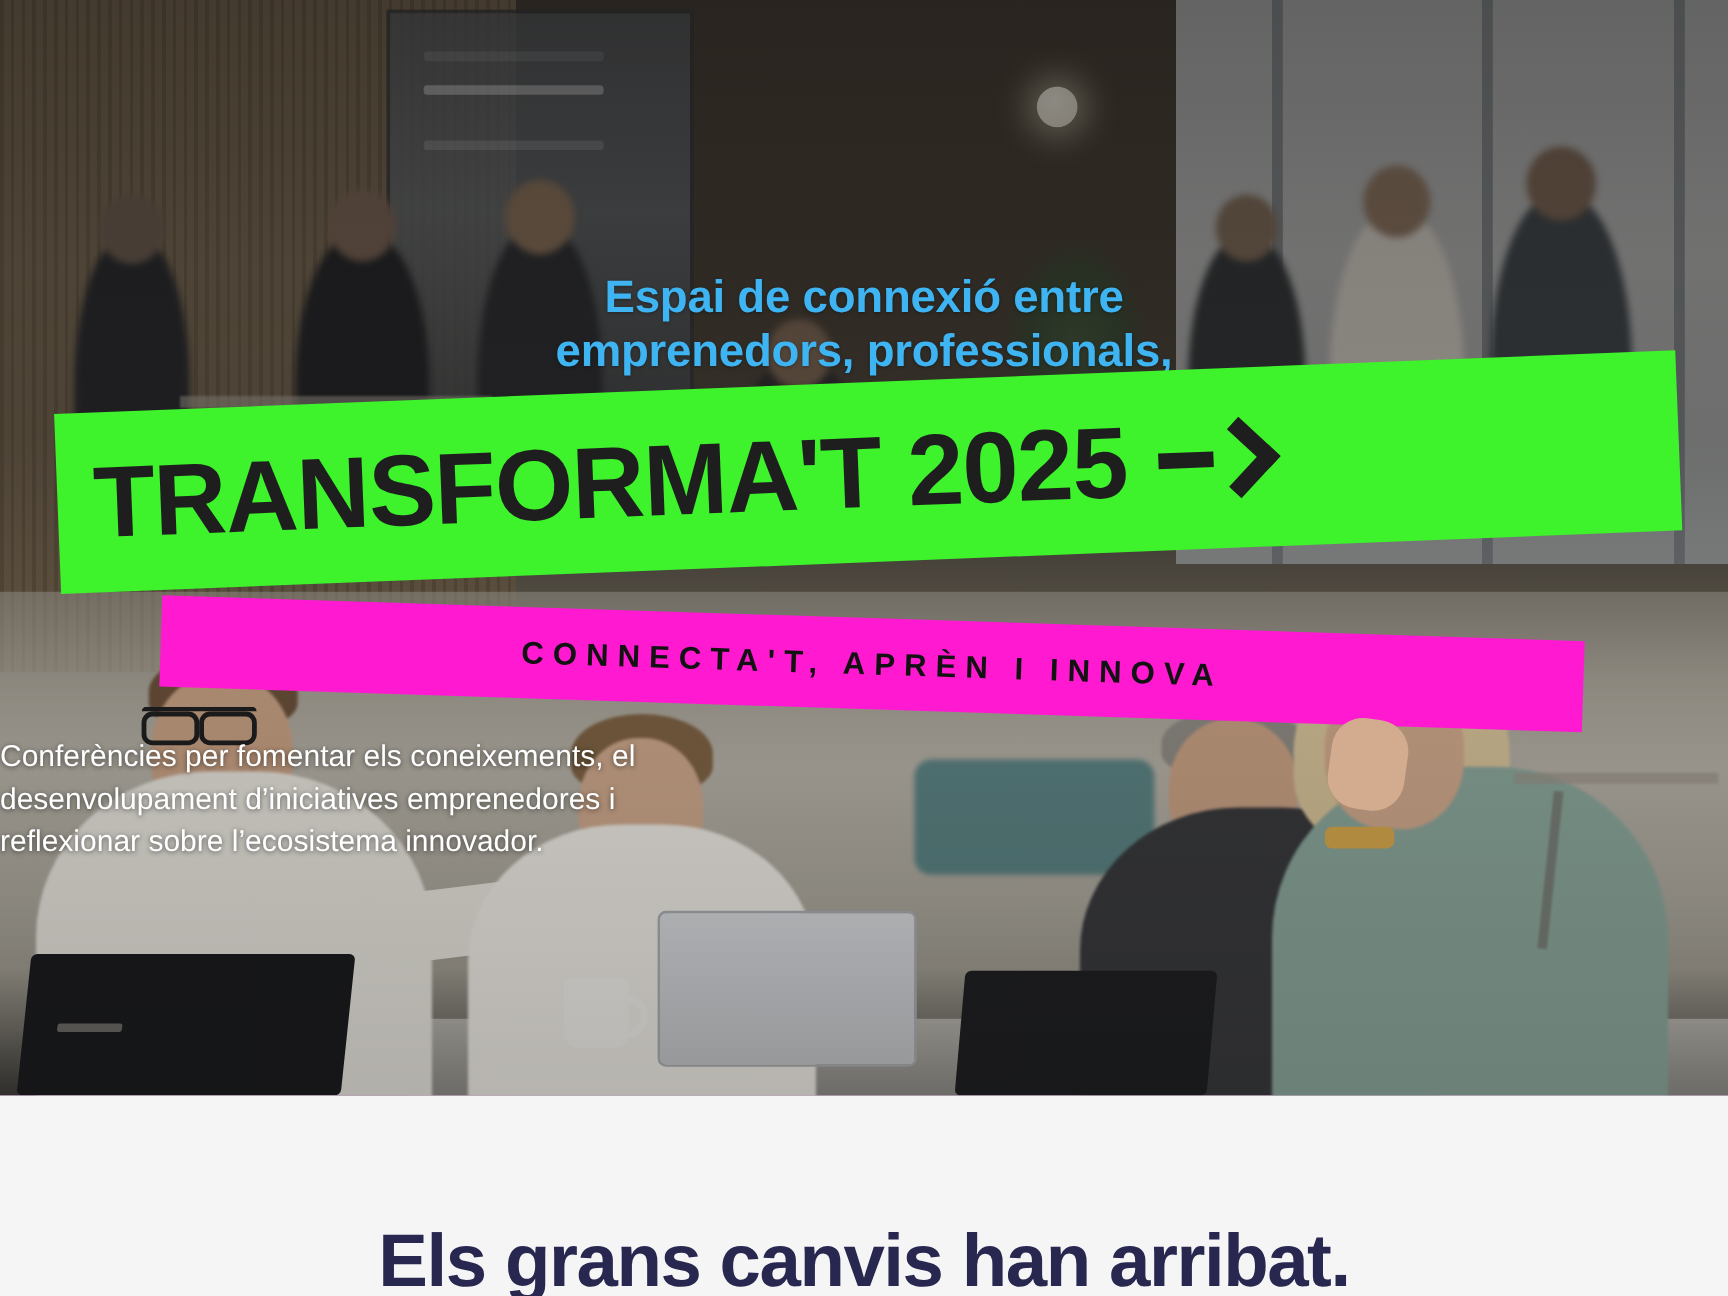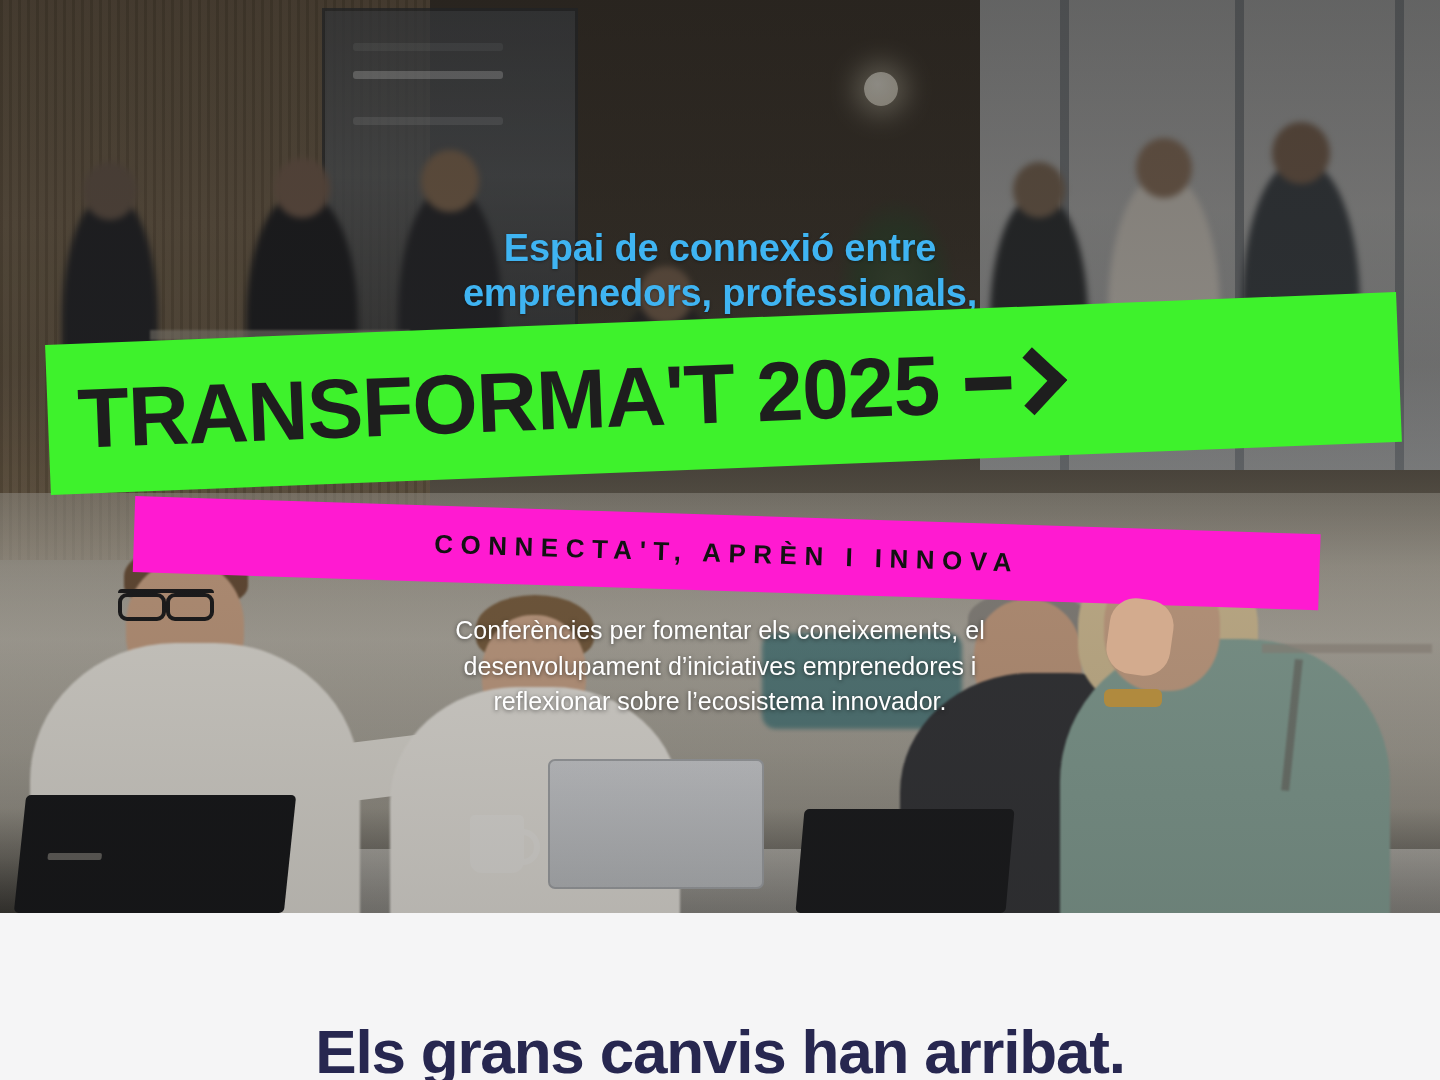--- a/index.html
+++ b/index.html
@@ -232,21 +232,21 @@
     position:absolute;left:134px;top:496px;width:1186px;height:76px;
     background:#ff1ad1;transform:rotate(1.85deg);transform-origin:left center;
     display:flex;align-items:center;justify-content:center;
   }
   .banner-magenta-text{
     color:#121212;font-size:26px;font-weight:700;letter-spacing:7.5px;
     white-space:nowrap;
   }
 
   .hero-desc{
-    position:absolute;left:0;top:588px;width:1440px;text-align:center;
+    position:absolute;left:0;top:588px;width:1440px;
     color:#ffffff;font-size:25px;line-height:1.42;font-weight:400;
     text-shadow:0 1px 4px rgba(0,0,0,.55);white-space:pre-line;
   }
 
   
   .section{
     position:absolute;left:0;top:913px;width:1440px;height:167px;
     background:#f5f5f6;
   }
   .section-title{

